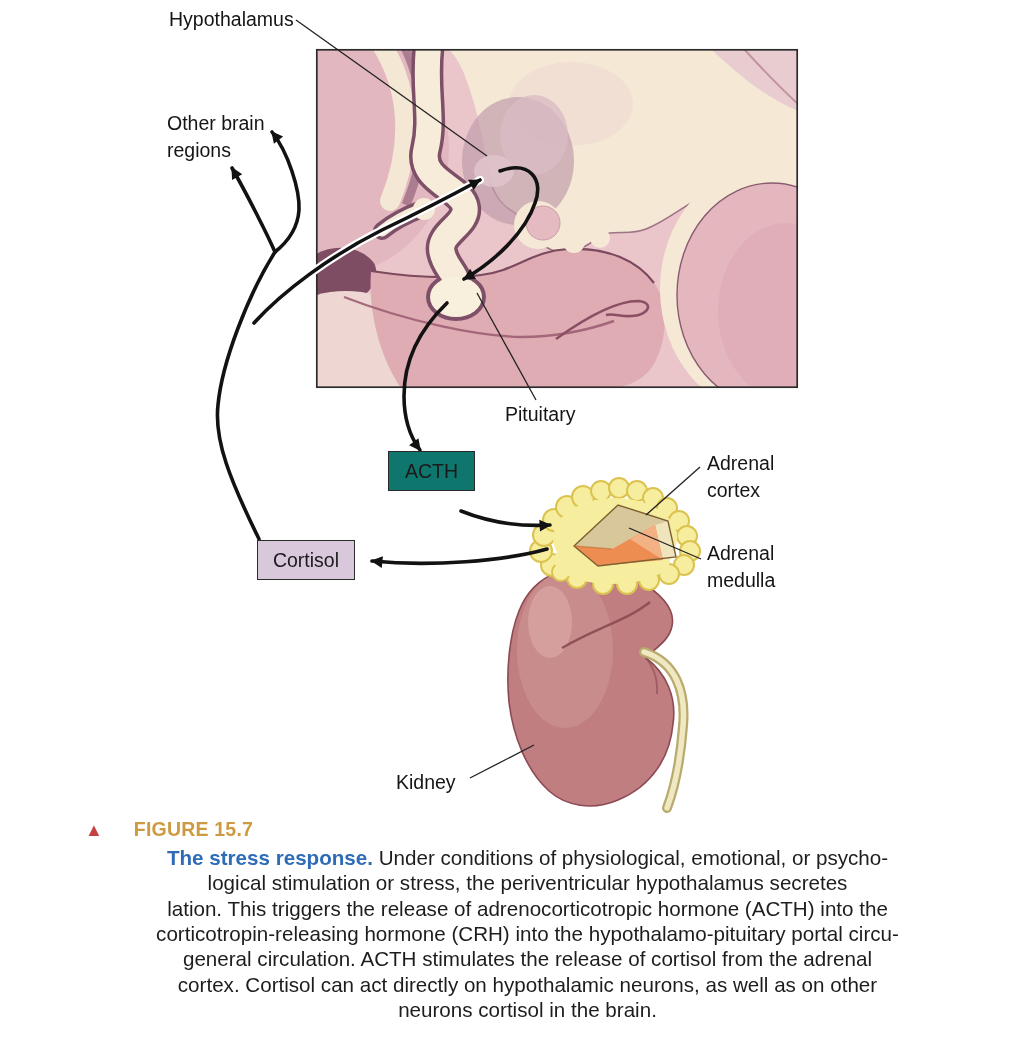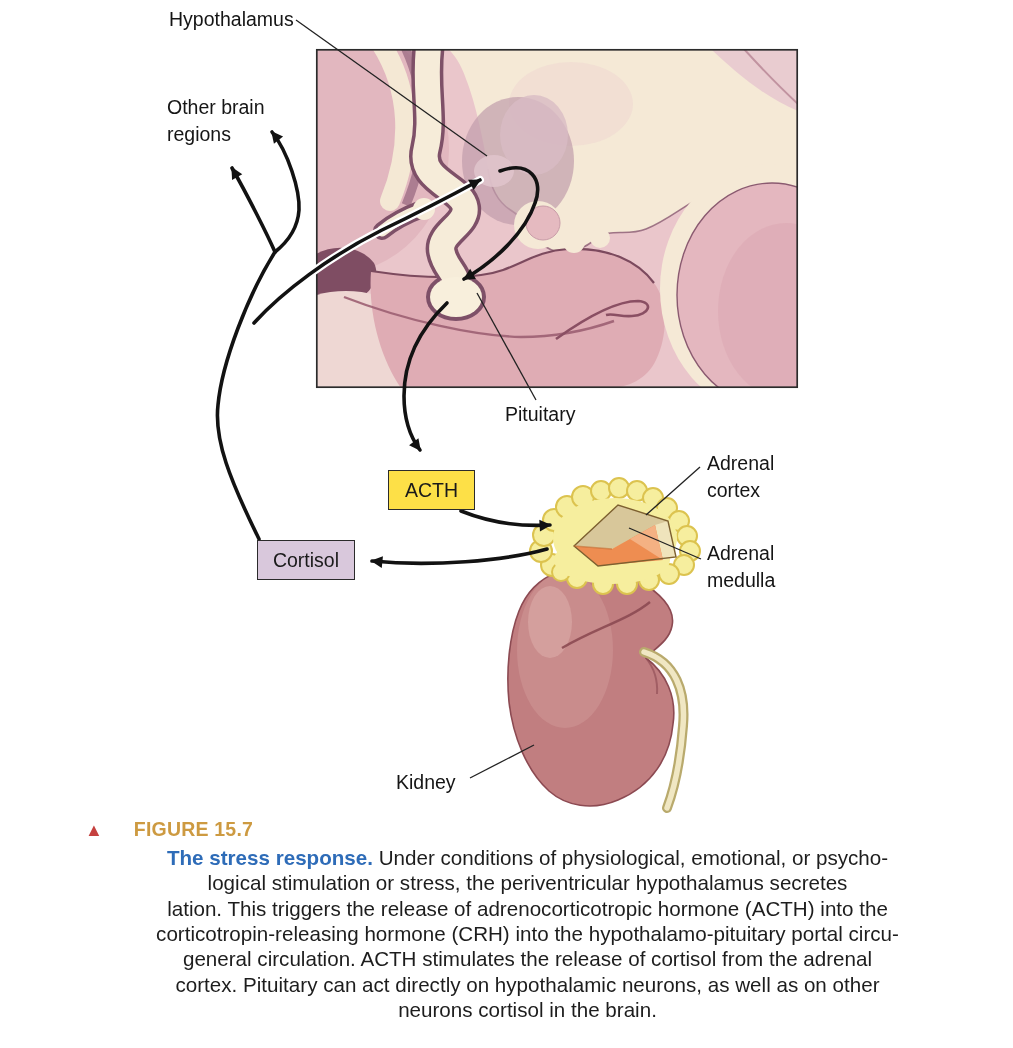--- a/index.html
+++ b/index.html
@@ -2,21 +2,21 @@
 <html><head>
 <meta charset="utf-8">
 <style>
   html,body{margin:0;padding:0;background:#fff;}
   .canvas{position:relative;width:1013px;height:1048px;background:#fff;overflow:hidden;
           font-family:"Liberation Sans",sans-serif;padding-left:13px;}
   .art{position:absolute;left:0;top:0;z-index:1;}
   .lbl{position:absolute;z-index:3;font-size:19.5px;line-height:27px;color:#151515;white-space:nowrap;}
   .hormone-box{position:absolute;z-index:3;display:flex;align-items:center;justify-content:center;
                border:1.8px solid #2b2b2b;font-size:19.5px;color:#1a1a1a;}
-  .acth-box{left:388px;top:470px;width:85px;height:38px;background:#fde047;}
+  .acth-box{left:388px;top:451px;width:85px;height:38px;background:#0f766e;}
   .cortisol-box{left:257px;top:540px;width:96px;height:38px;background:#d9c8dc;}
   .figure-label{position:absolute;left:85px;top:818px;z-index:3;font-weight:bold;font-size:19.5px;}
   .figure-label .tri{color:#c5413f;margin-right:11px;font-size:18px;}
   .figure-label .figtxt{color:#cd9a41;letter-spacing:.2px;margin-left:20px;}
   .caption{position:absolute;left:85px;top:845px;width:885px;z-index:3;
            font-size:20.6px;line-height:25.35px;color:#1d1d1d;}
   .caption .cap-title{font-weight:bold;color:#2e6cb8;}
   .cap-line{white-space:nowrap;text-align:center;}
 </style>
 </head>
@@ -139,21 +139,21 @@
     <path d="M 254,323 C 282,292 330,256 382,230 C 428,208 456,193 480,180" marker-end="url(#ah)"></path>
     <path d="M 500,171 C 530,160 544,180 535,203 C 525,233 494,262 464,279" marker-end="url(#ah)"></path>
     <path d="M 447,303 C 419,330 404,362 404,396 C 404,420 411,438 420,450" marker-end="url(#ah)"></path>
     <path d="M 461,511 C 486,521 516,527 550,525" marker-end="url(#ah)"></path>
     <path d="M 547,549 C 505,561 430,567 372,561" marker-end="url(#ah)"></path>
   </g>
 </svg>
 
 <div class="lbl" style="left:169px;top:6px">Hypothalamus</div>
 
-<div class="lbl" style="left:167px;top:94px">
+<div class="lbl" style="left:167px;top:110px">
   <div>Other brain</div>
   <div>regions</div>
 </div>
 
 <div class="lbl" style="left:505px;top:401px">Pituitary</div>
 
 <div class="lbl" style="left:707px;top:450px">
   <div>Adrenal</div>
   <div>cortex</div>
 </div>
@@ -176,17 +176,17 @@
 <div class="figure-label">
   <span class="tri">▲</span><span class="figtxt">FIGURE 15.7</span>
 </div>
 
 <div class="caption">
   <div class="cap-line"><span class="cap-title">The stress response.</span><span> Under conditions of physiological, emotional, or psycho-</span></div>
   <div class="cap-line">logical stimulation or stress, the periventricular hypothalamus secretes</div>
   <div class="cap-line">lation. This triggers the release of adrenocorticotropic hormone (ACTH) into the</div>
   <div class="cap-line">corticotropin-releasing hormone (CRH) into the hypothalamo-pituitary portal circu-</div>
   <div class="cap-line">general circulation. ACTH stimulates the release of cortisol from the adrenal</div>
-  <div class="cap-line">cortex. Pituitary can act directly on hypothalamic neurons, as well as on other</div>
+  <div class="cap-line">cortex. Cortisol can act directly on hypothalamic neurons, as well as on other</div>
   <div class="cap-line">neurons cortisol in the brain.</div>
 </div>
 
 </div>
 
 </body></html>

